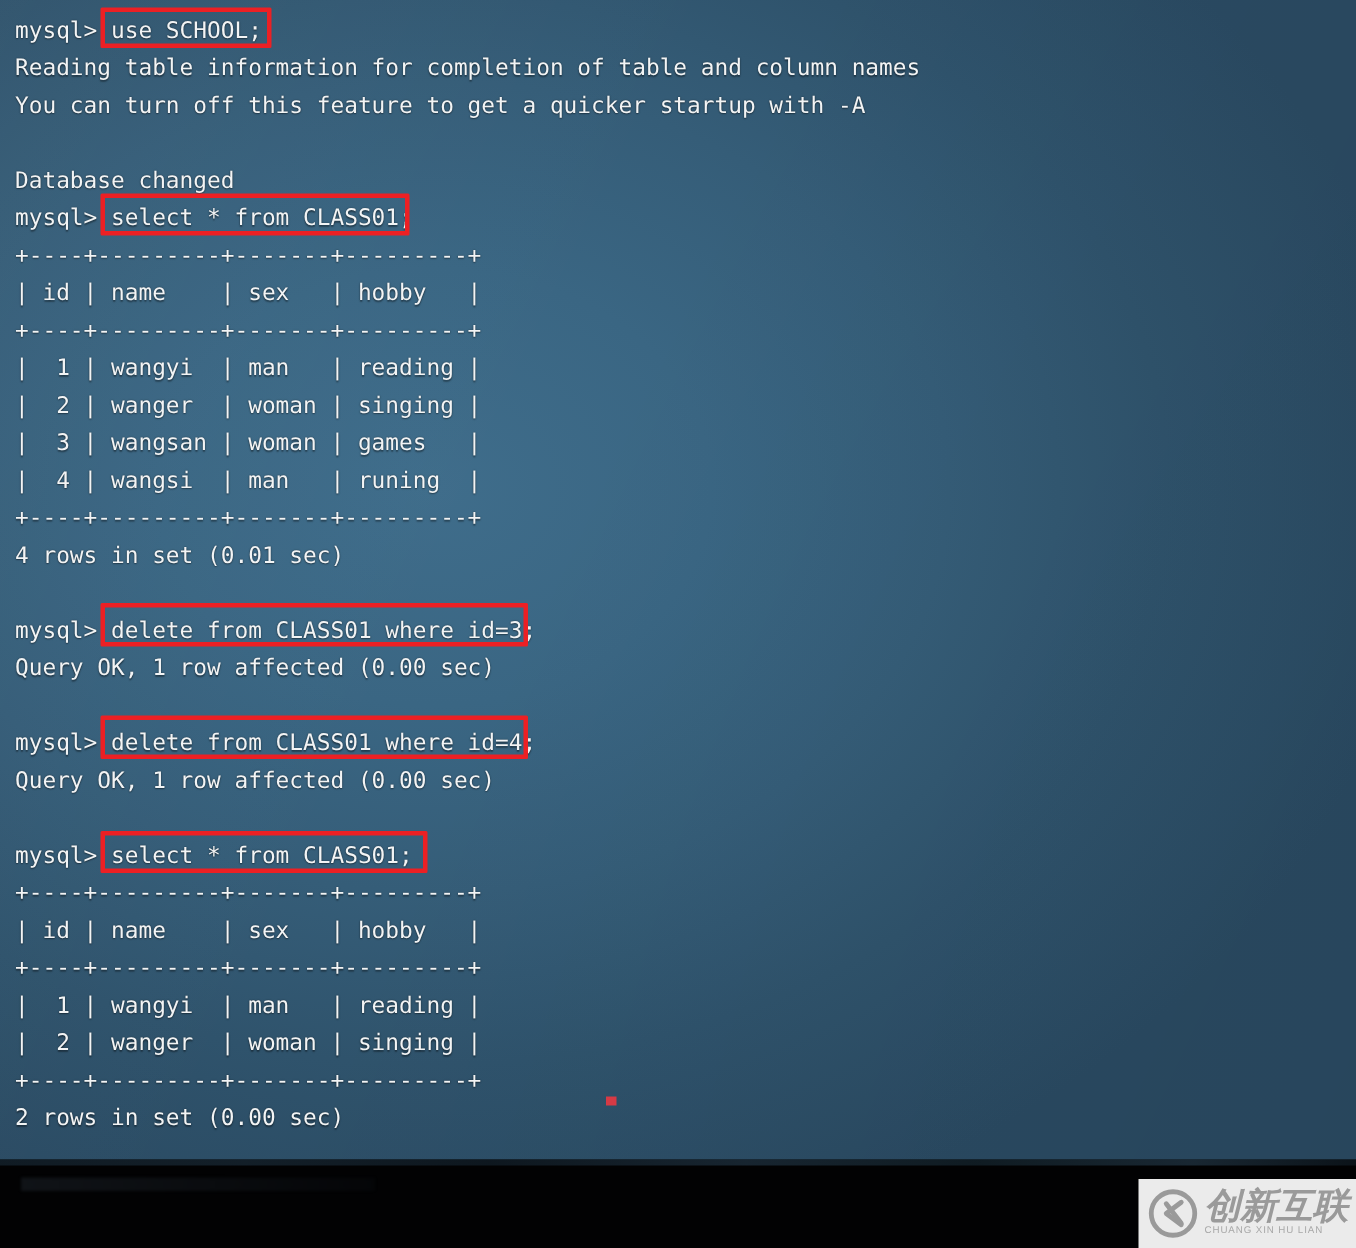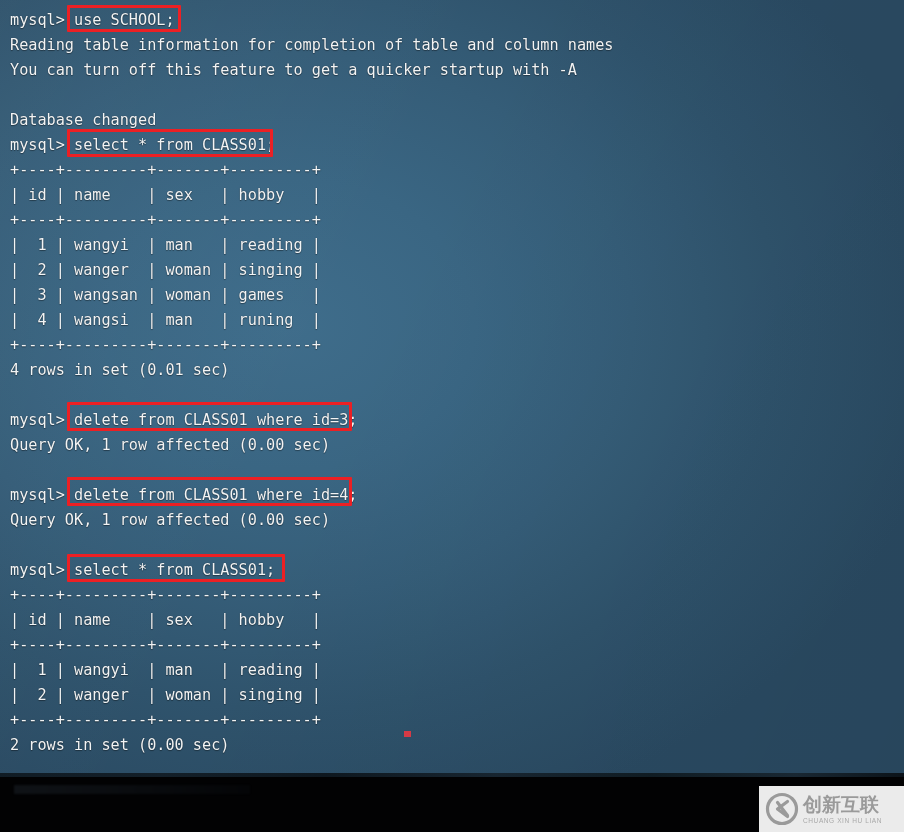--- a/index.html
+++ b/index.html
@@ -128,25 +128,26 @@
     position: relative;
   }
   #wm-text {
     margin-left: 4px;
     display: flex;
     flex-direction: column;
     justify-content: center;
   }
   #wm-cn {
     font-family: "DejaVu Sans", "Liberation Sans", sans-serif;
-    font-size: 19px;
+    font-size: 24px;
     font-weight: bold;
     color: #9a9a9a;
     letter-spacing: 0px;
     line-height: 21px;
+    font-style: italic;
   }
   #wm-py {
     font-family: "Liberation Sans", sans-serif;
     font-size: 6.5px;
     color: #a8a8a8;
     letter-spacing: 0.6px;
     line-height: 9px;
     margin-top: 1px;
   }
 </style>

